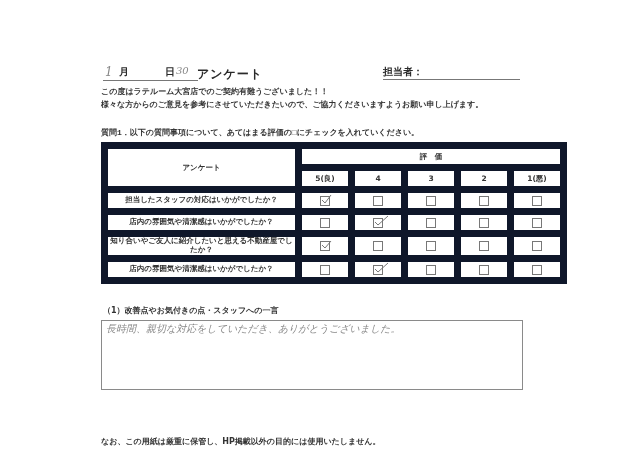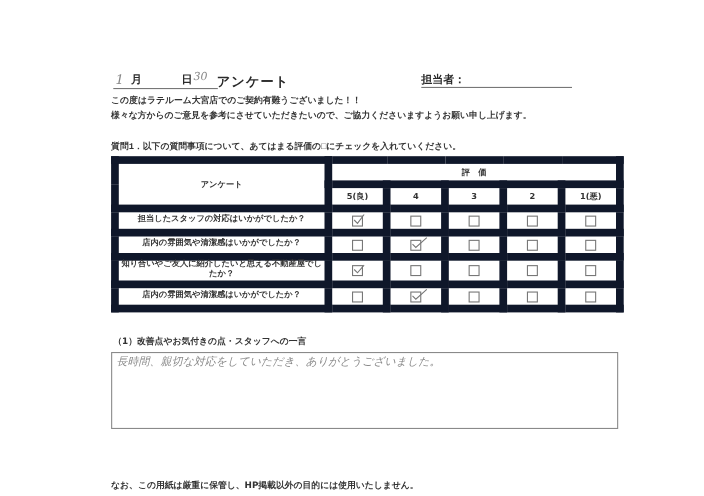--- a/index.html
+++ b/index.html
@@ -66,21 +66,20 @@
       vertical-align: middle;
     }
     .cbox svg { position: absolute; left: -1px; top: -4px; }
     .comment-label {
       left: 103px; top: 305px;
       font-size: 8px; font-weight: bold; color: #333;
     }
     .comment-box {
       left: 101px; top: 320px; width: 420px; height: 68px;
       border: 1px solid #8a8a8a;
-      padding-left: 39px;
     }
     .comment-text {
       position: absolute; left: 4px; top: 1px;
       font-family: "DejaVu Serif", serif;
       font-style: italic; font-size: 10px; color: #8a8a8a;
       white-space: nowrap;
     }
     .footer {
       left: 101px; top: 396px;
       font-size: 8px; font-weight: bold; color: #333; margin-top: 40px;

